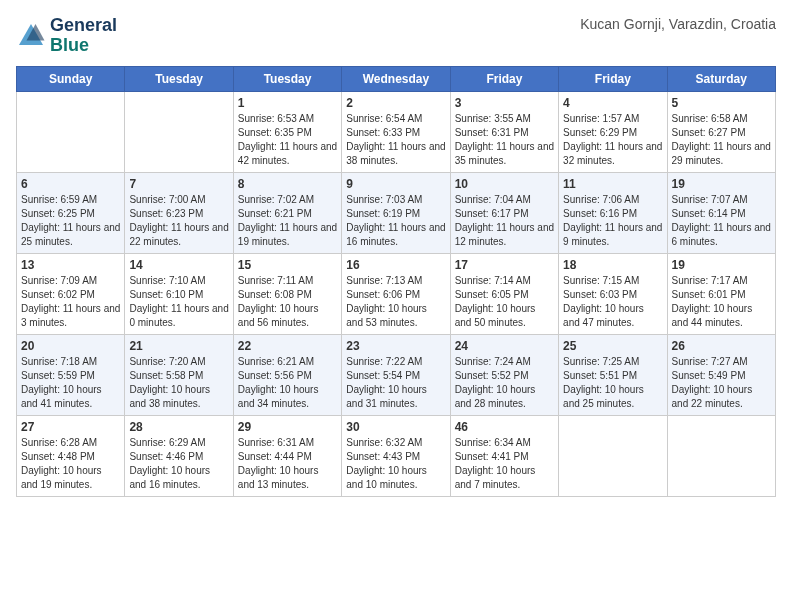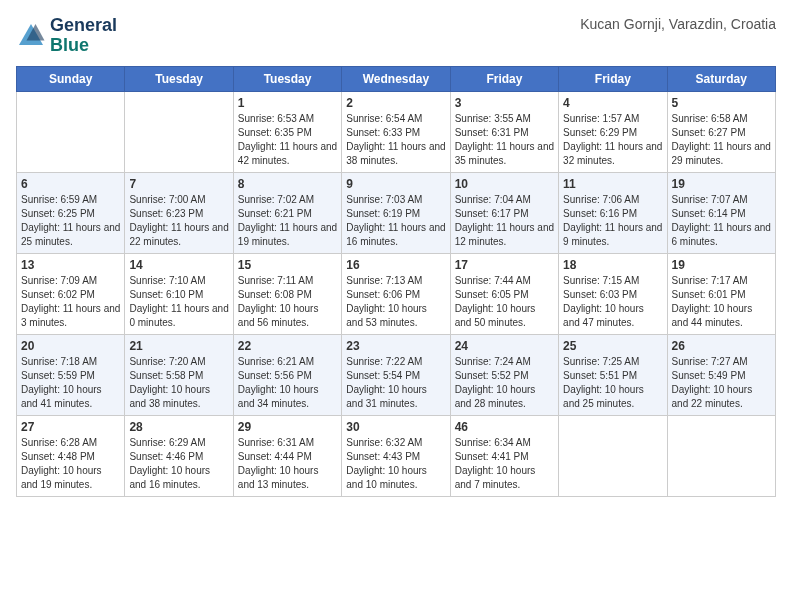--- a/index.html
+++ b/index.html
@@ -215,21 +215,21 @@
 Daylight: 10 hours and 56 minutes.</div>
         </td>
         <td>
           <span class="day-num">16</span>
           <div class="cell-text">Sunrise: 7:13 AM
 Sunset: 6:06 PM
 Daylight: 10 hours and 53 minutes.</div>
         </td>
         <td>
           <span class="day-num">17</span>
-          <div class="cell-text">Sunrise: 7:44 AM
+          <div class="cell-text">Sunrise: 7:14 AM
 Sunset: 6:05 PM
 Daylight: 10 hours and 50 minutes.</div>
         </td>
         <td>
           <span class="day-num">18</span>
           <div class="cell-text">Sunrise: 7:15 AM
 Sunset: 6:03 PM
 Daylight: 10 hours and 47 minutes.</div>
         </td>
         <td>

